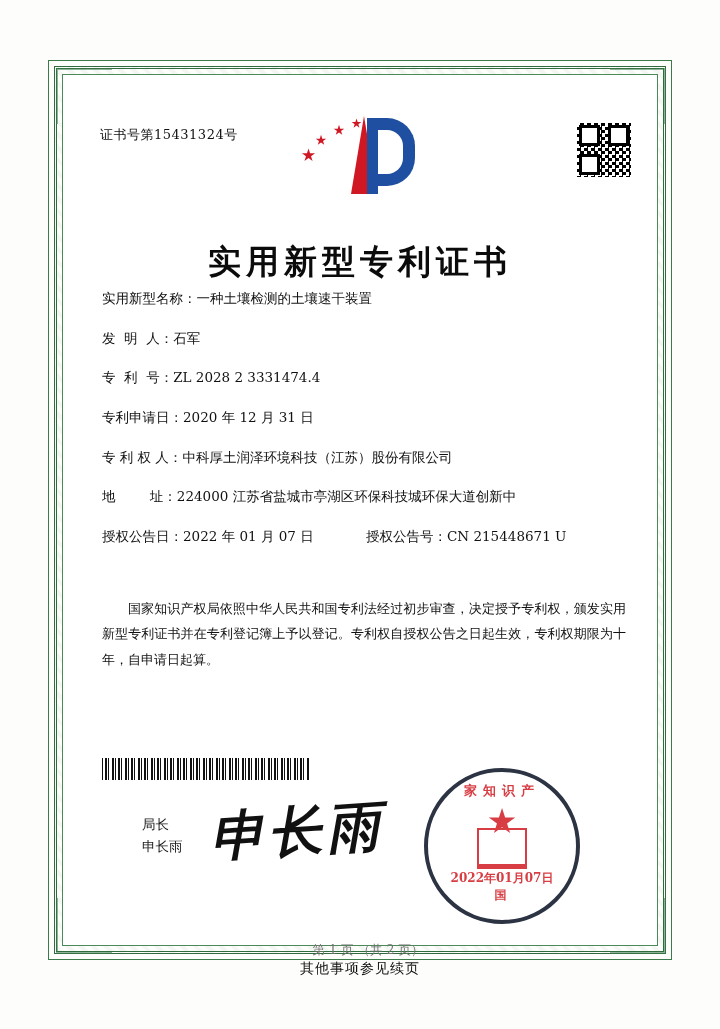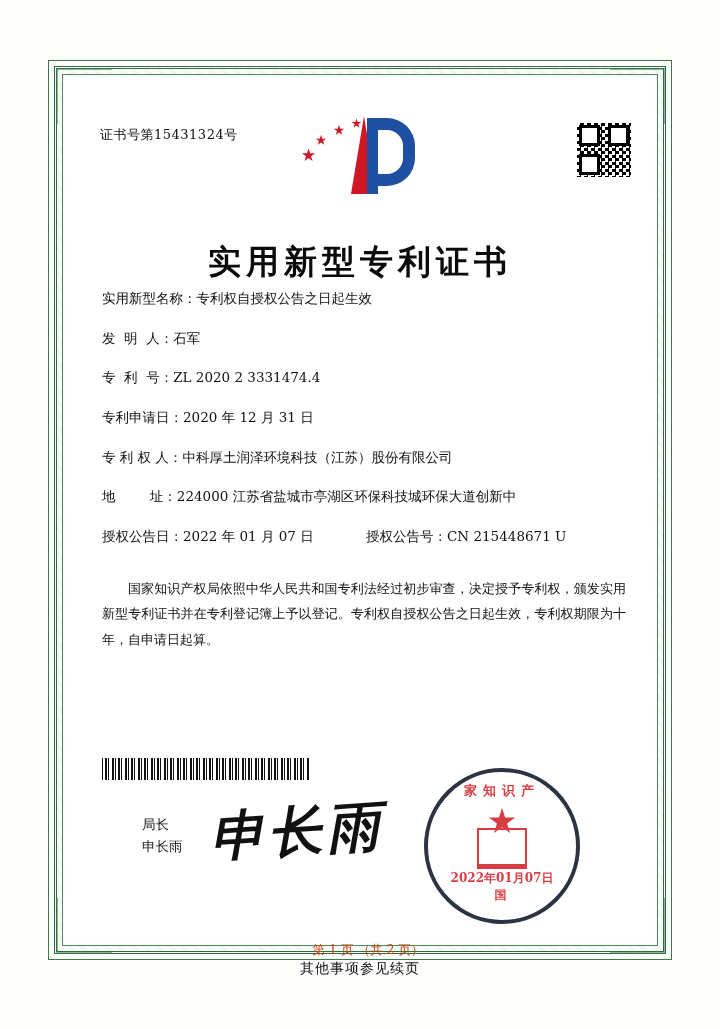--- a/index.html
+++ b/index.html
@@ -202,21 +202,21 @@
     display: flex;
   }
   .addr-second {
     margin-left: 96px;
   }
 
   .para {
     position: absolute;
     left: 22px;
     right: 14px;
-    top: 480px;
+    top: 500px;
     font-size: 13px;
     line-height: 1.95;
     text-align: justify;
     color: #111;
   }
   .para p { margin: 0 0 2px 0; text-indent: 2em; }
 
   
   .barcode {
     position: absolute;
@@ -303,21 +303,21 @@
     font-size: 12px;
     font-weight: 700;
   }
 
   .page-no {
     position: absolute;
     left: 16px; right: 0;
     top: 846px;
     text-align: center;
     font-size: 12.5px;
-    color: #c2410c;
+    color: #737373;
   }
 
   .footer-note {
     position: absolute;
     left: 0; right: 0;
     top: 960px;
     text-align: center;
     font-size: 14px;
     color: #111;
     letter-spacing: 1px;
@@ -354,31 +354,31 @@
       <span class="p-blue-stem"></span>
       <span class="p-blue"></span>
     </div>
 
     <div class="title">实用新型专利证书</div>
 
     <div class="fields">
 
       <div class="frow">
         <span class="flabel">实用新型名称：</span>
-        <span class="fvalue">专利权自授权公告之日起生效</span>
+        <span class="fvalue">一种土壤检测的土壤速干装置</span>
       </div>
 
       <div class="frow">
         <span class="flabel">发  明  人：</span>
         <span class="fvalue">石军</span>
       </div>
 
       <div class="frow">
         <span class="flabel">专  利  号：</span>
-        <span class="fvalue">ZL 2020 2 3331474.4</span>
+        <span class="fvalue">ZL 2028 2 3331474.4</span>
       </div>
 
       <div class="frow">
         <span class="flabel">专利申请日：</span>
         <span class="fvalue">2020 年 12 月 31 日</span>
       </div>
 
       <div class="frow">
         <span class="flabel">专 利 权 人：</span>
         <span class="fvalue">中科厚土润泽环境科技（江苏）股份有限公司</span>

